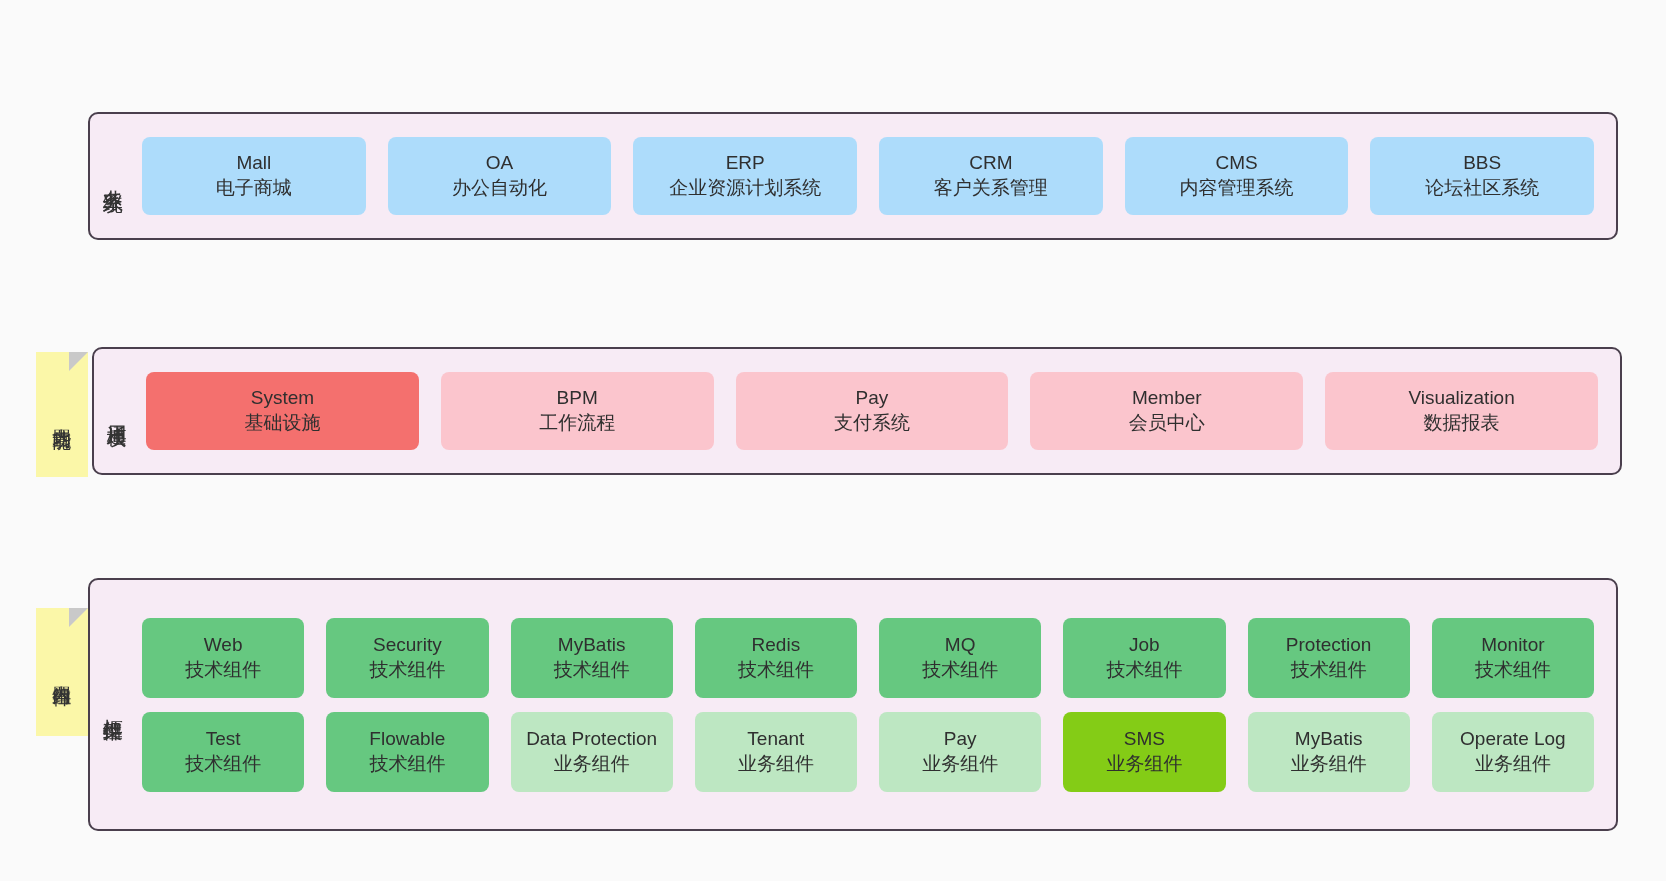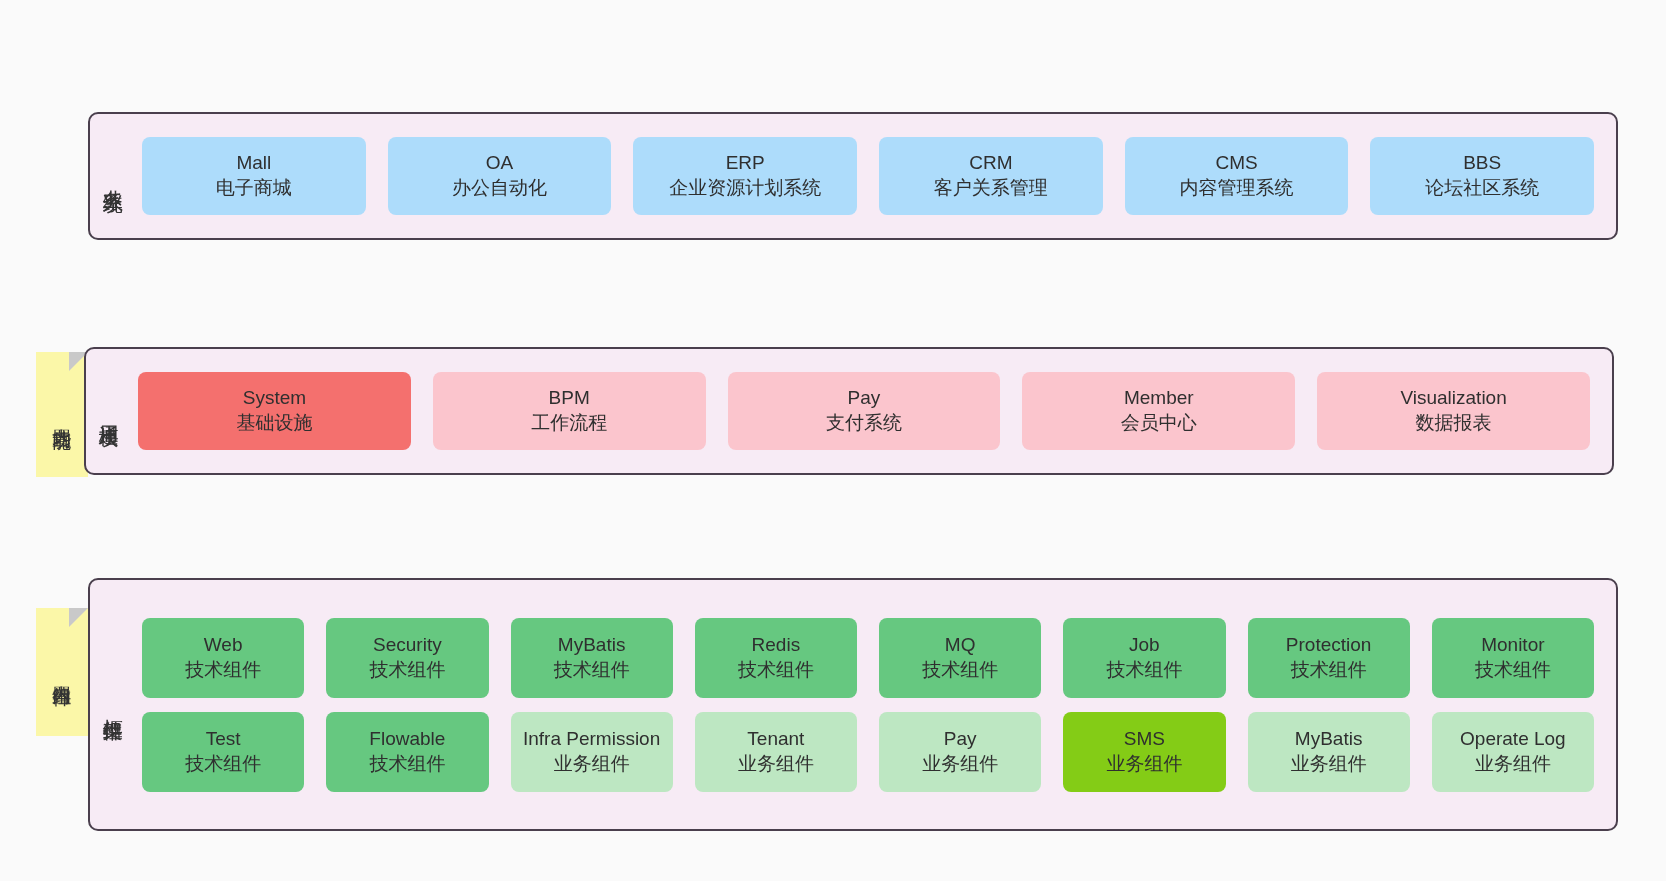--- a/index.html
+++ b/index.html
@@ -69,21 +69,21 @@
   }
   .cell .en{display:block;}
   .cell .cn{display:block;}
 
   
   #band-business{left:88px;top:112px;width:1530px;height:128px;}
   #band-business .band-body{padding-right:22px;}
   #band-business .row{height:78px;}
 
   
-  #band-common{left:84px;top:347px;width:1530px;height:128px;}
+  #band-common{left:92px;top:347px;width:1530px;height:128px;}
   #band-common .band-body{padding-right:22px;}
   #band-common .row{height:78px;}
 
   
   #band-framework{left:88px;top:578px;width:1530px;height:253px;}
   #band-framework .band-body{padding-right:22px;gap:14px;}
   #band-framework .row{height:80px;}
 
   
   .note{
@@ -248,21 +248,21 @@
       <div class="row">
         <div class="cell" style="background:#66c880">
           <span class="en">Test</span>
           <span class="cn">技术组件</span>
         </div>
         <div class="cell" style="background:#66c880">
           <span class="en">Flowable</span>
           <span class="cn">技术组件</span>
         </div>
         <div class="cell" style="background:#bde7c2">
-          <span class="en">Infra Permission</span>
+          <span class="en">Data Protection</span>
           <span class="cn">业务组件</span>
         </div>
         <div class="cell" style="background:#bde7c2">
           <span class="en">Tenant</span>
           <span class="cn">业务组件</span>
         </div>
         <div class="cell" style="background:#bde7c2">
           <span class="en">Pay</span>
           <span class="cn">业务组件</span>
         </div>

